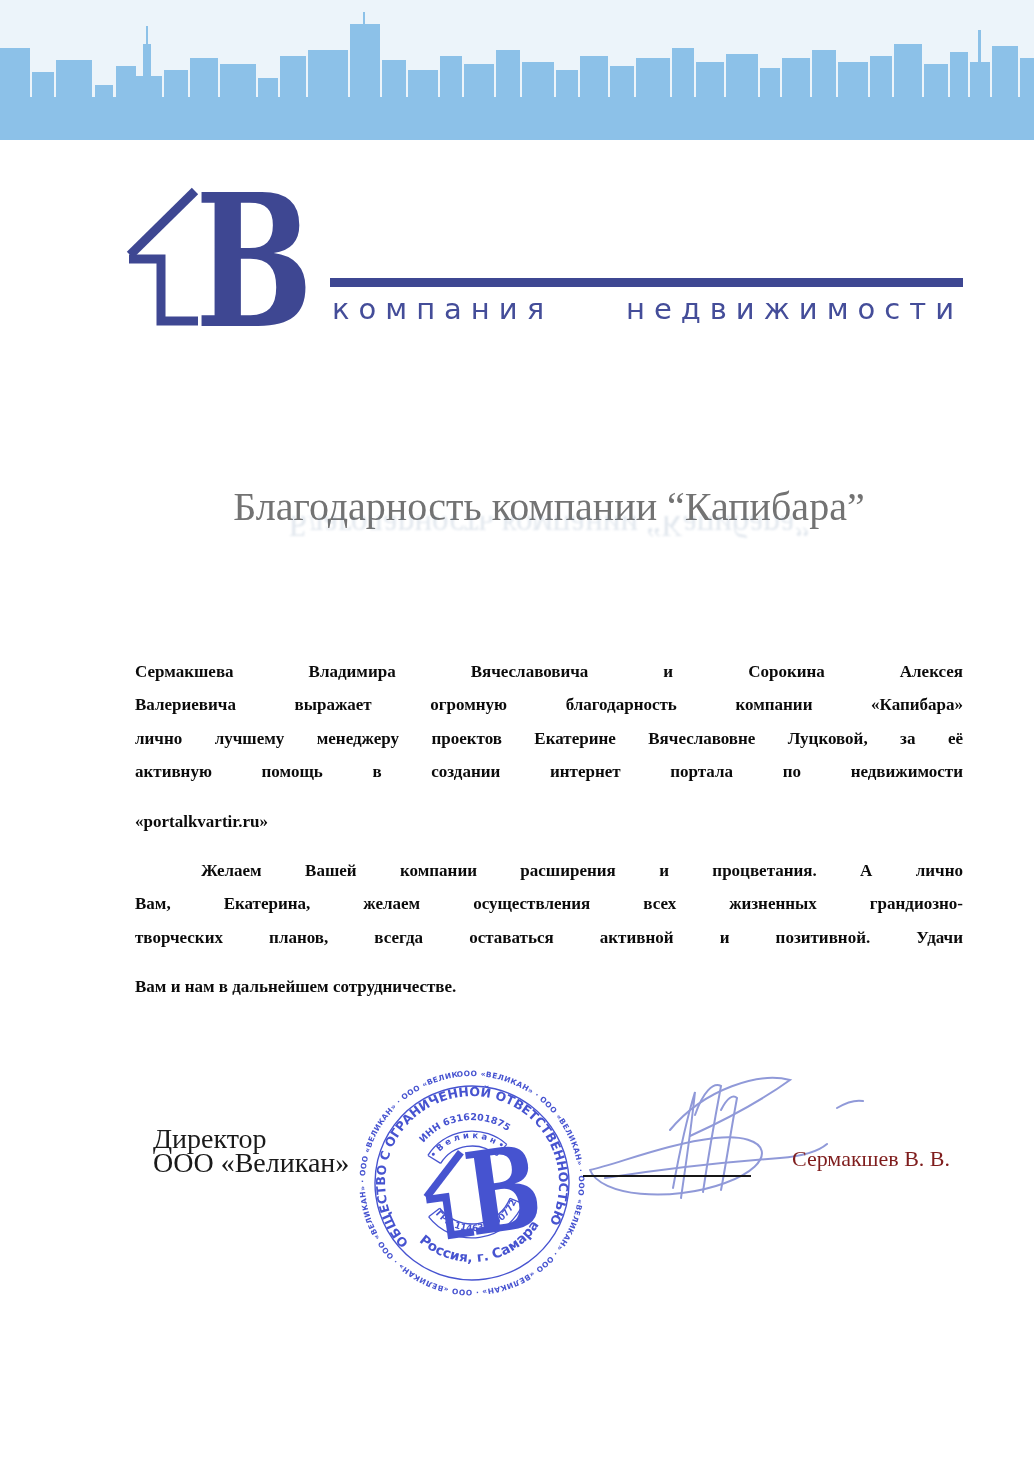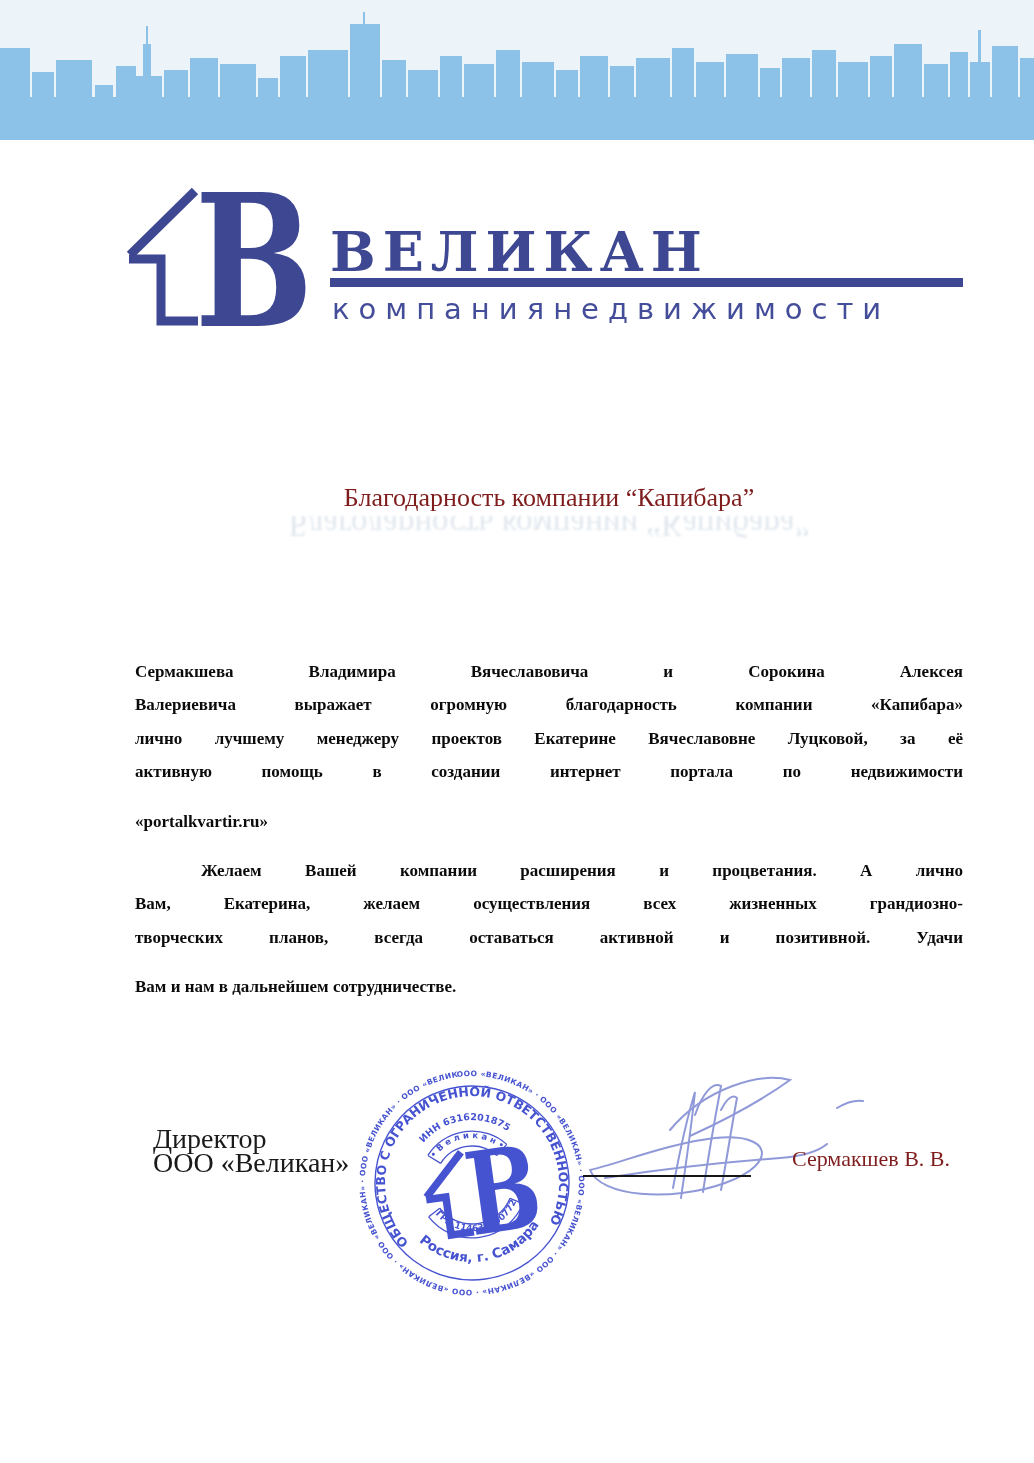--- a/index.html
+++ b/index.html
@@ -6,26 +6,26 @@
   .page{position:relative;width:1034px;height:1463px;background:#ffffff;overflow:hidden;
         font-family:"Liberation Serif",serif;}
   
   .banner{position:absolute;left:0;top:0;width:1034px;height:140px;}
   
   .logo-mark{position:absolute;left:122px;top:178px;}
   .brand{position:absolute;left:330px;top:220px;width:640px;
          font-family:"DejaVu Serif",serif;font-weight:bold;font-size:54px;
          letter-spacing:7px;color:#3E4792;white-space:nowrap;}
   .brand-line{position:absolute;left:330px;top:278px;width:633px;height:9px;background:#3E4792;}
-  .tagline{position:absolute;left:332px;top:292px;width:631px;display:flex;justify-content:flex-start;
+  .tagline{position:absolute;left:332px;top:292px;width:631px;display:flex;justify-content:space-between;
            font-family:"DejaVu Sans",sans-serif;font-size:29px;font-weight:400;
            letter-spacing:9px;color:#444D99;}
   
   .title{position:absolute;left:135px;top:483px;width:828px;text-align:center;
-         font-size:26px;color:#7f1d1d;}
+         font-size:40px;color:#737373;}
   .title-reflect-wrap{position:absolute;left:135px;top:516px;width:828px;height:22px;overflow:hidden;
          opacity:.17;filter:blur(1.2px);pointer-events:none;}
   .title-reflect{transform:scaleY(-1) translateY(10px);text-align:center;
          font-size:33px;color:#51749b;}
   
   .body{position:absolute;left:135px;top:655px;width:828px;
         font-size:17px;font-weight:bold;color:#0b0b0b;}
   .body .line{line-height:33.4px;text-align:justify;text-align-last:justify;}
   .body .line.first{text-indent:66px;}
   .body .line.last{text-align-last:left;margin-top:16px;}
@@ -106,21 +106,20 @@
     </g>
   </svg>
 
   <svg class="logo-mark" width="210" height="160" viewBox="0 0 210 160">
     <g fill="none" stroke="#3E4792">
       <path d="M73 13 L8 77" stroke-width="9"></path>
       <path d="M7 81 H39 V143 H76" stroke-width="9"></path>
     </g>
     <text x="96" y="148" transform="scale(0.76,1)" font-family="DejaVu Serif, serif" font-weight="bold" font-size="184" fill="#3E4792">В</text>
   </svg>
-  <div class="brand">ВЕЛИКАН</div>
   <div class="brand-line"></div>
   <div class="tagline">
     <span>компания</span>
     <span>недвижимости</span>
   </div>
 
   <div class="title">Благодарность компании “Капибара”</div>
   <div class="title-reflect-wrap">
     <div class="title-reflect">Благодарность компании “Капибара”</div>
   </div>

